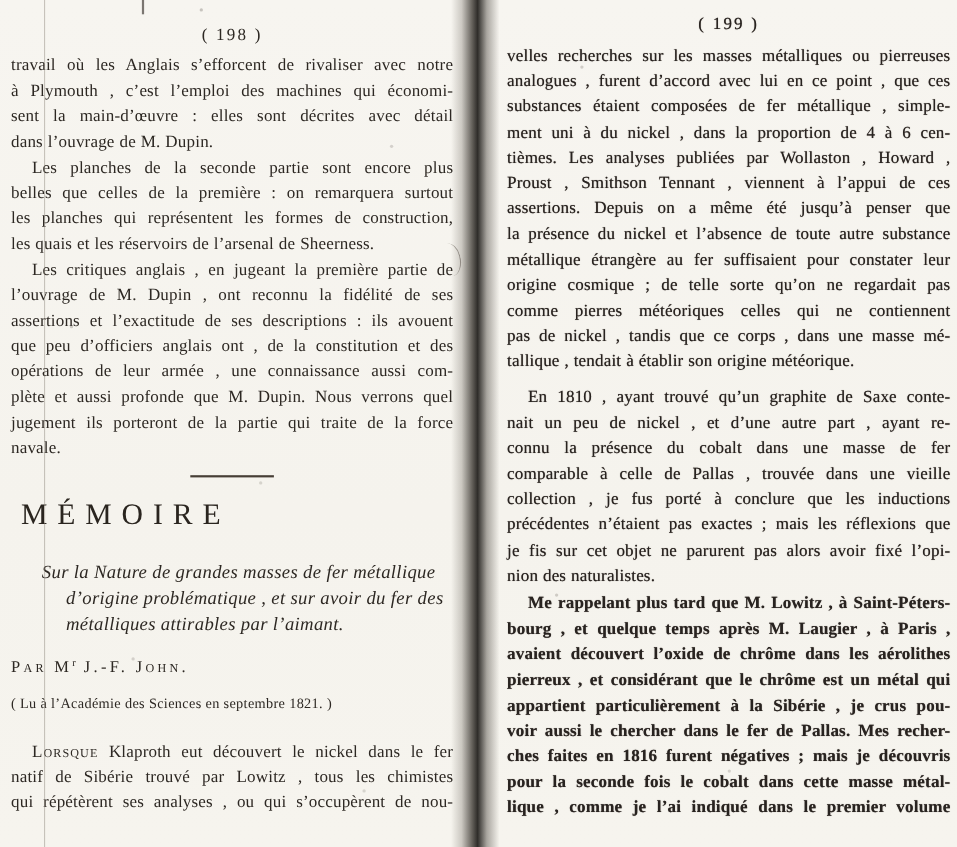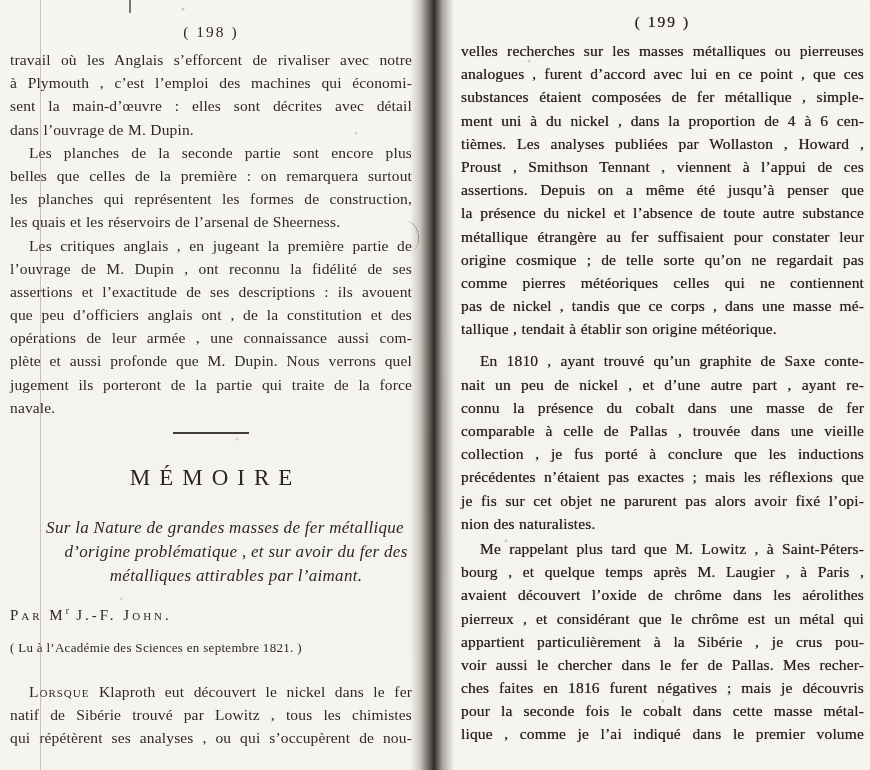--- a/index.html
+++ b/index.html
@@ -17,30 +17,30 @@
 
   .pagenum { text-align:center; font-size:15.5px; letter-spacing:2px; margin-bottom:7px; }
   .page-right .pagenum { margin-bottom:8px; }
 
   .para { font-size:15.5px; line-height:23.2px; letter-spacing:0.15px; word-spacing:0.4px; }
   .tline { text-align:justify; text-align-last:justify; height:23.2px; }
   .tline.lastline { text-align-last:left; }
   .para.indent > .tline:first-child { text-indent:19px; }
 
   .m-gap-lg { margin-top:9px; }
-  .m-gap-sm { margin-top:2px; }
+  .m-gap-sm { margin-top:2px;font-weight:bold; }
 
   .rule { width:76px; height:2px; background:#463e35; margin:13px auto 0 auto; }
 
   .memoire-title {
-    margin:31px 0 0 0; text-align:center; font-weight:normal;
-    font-size:23px; letter-spacing:9px; padding-left:9px; color:#2a251f;
+    margin:18px 0 0 0; font-weight:normal;
+    font-size:27px; letter-spacing:9px; padding-left:9px; color:#2a251f;
   }
   .subtitle { margin-top:25px; font-style:italic; font-size:17px; line-height:24px; padding-left:28px; letter-spacing:0.3px; }
-  .subtitle .tline { text-align:center; text-align-last:auto; height:24px; }
+  .subtitle .tline { text-align:left; text-align-last:auto; height:24px; }
   .subtitle .tline + .tline { padding-left:22px; }
 
   .byline { margin-top:18px; text-align:left; font-size:15px; letter-spacing:3px; font-variant:small-caps; }
   .byline .sup { font-variant:normal; font-size:9.5px; vertical-align:6px; letter-spacing:0.5px; }
 
   .readnote { margin-top:16px; text-align:left; font-size:13px; letter-spacing:0.3px; }
 
   .intro { margin-top:24px; }
   .lead-smallcaps { font-variant:small-caps; letter-spacing:1px; }
 

